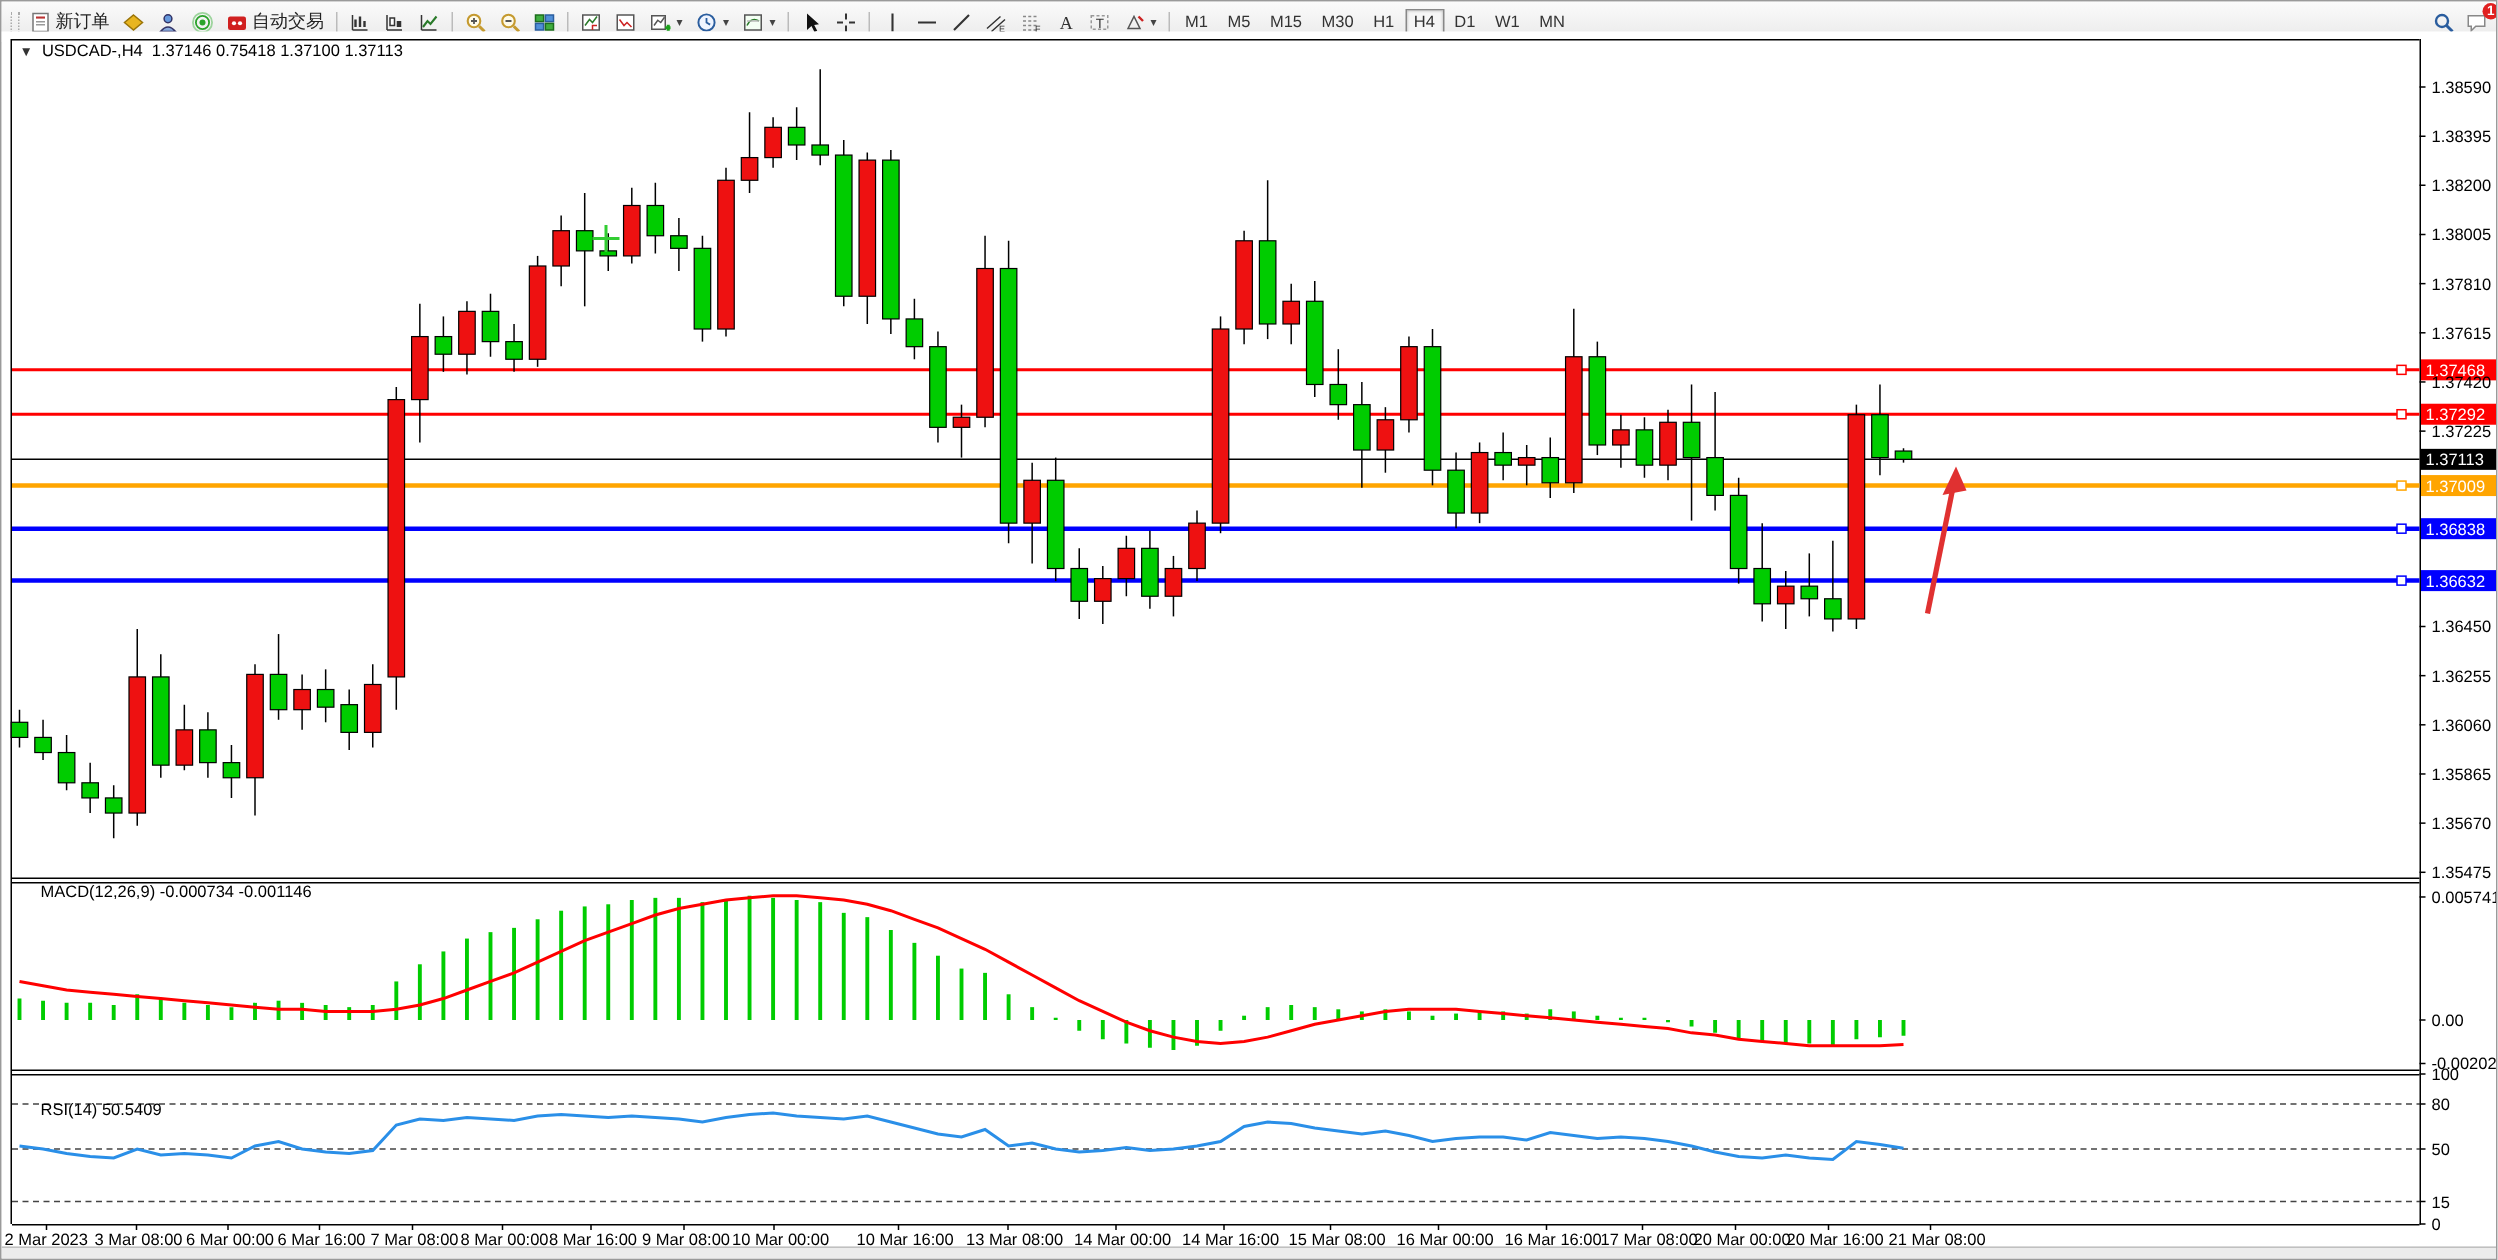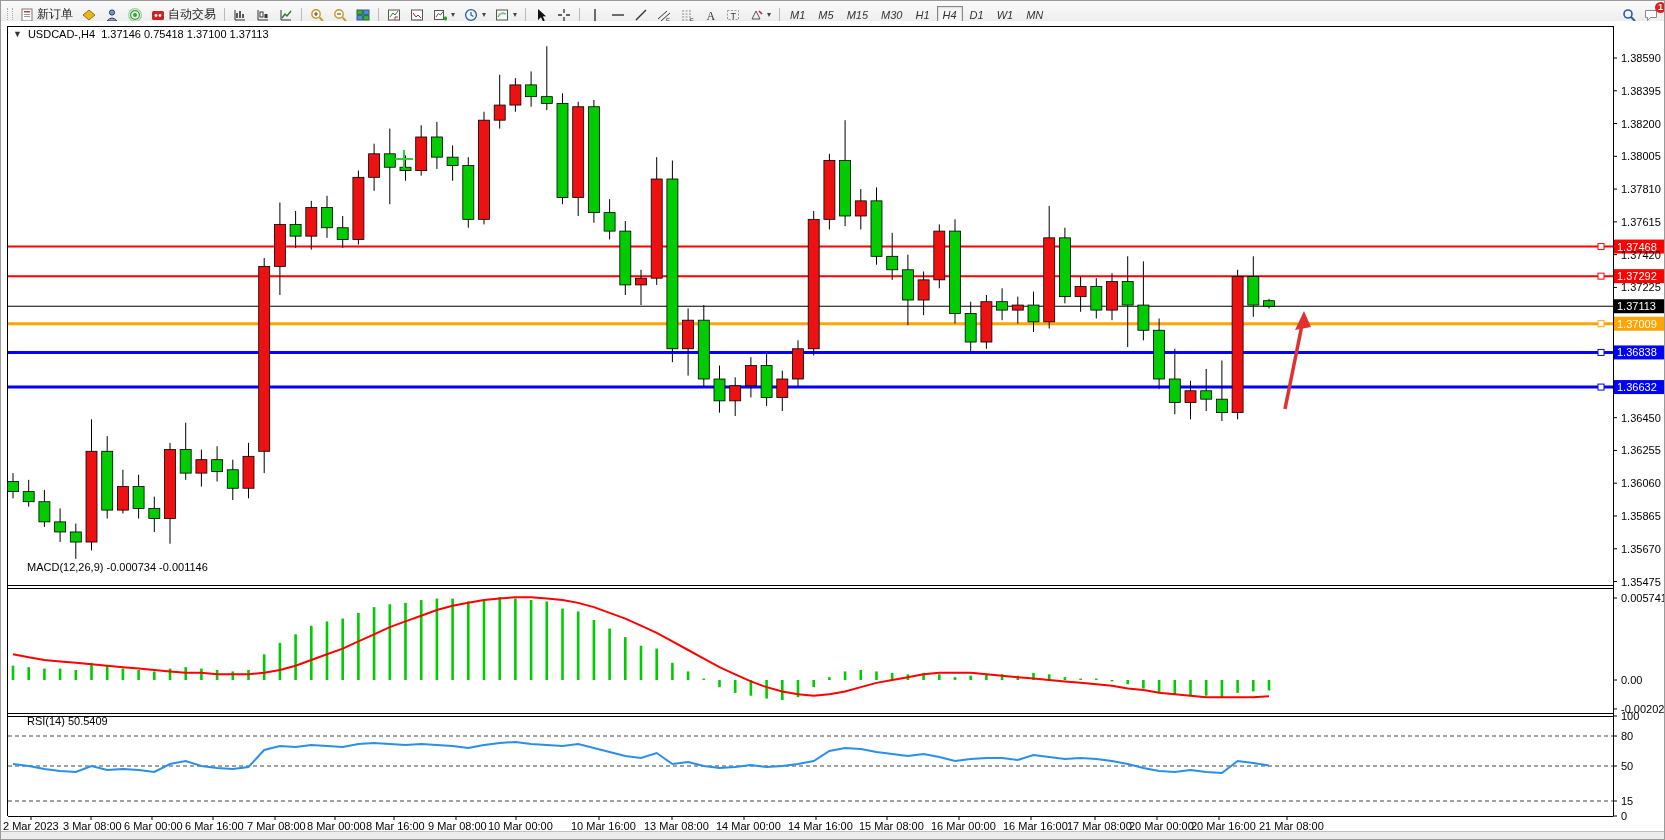--- a/index.html
+++ b/index.html
@@ -3,32 +3,32 @@
 <meta charset="utf-8">
 <style>
   html,body{margin:0;padding:0;background:#d8d8d8;font-family:"Liberation Sans",sans-serif;}
   #stage{position:relative;width:1665px;height:840px;background:#f0f0f0;overflow:hidden;border:1px solid #9a9a9a;box-sizing:border-box;}
   
   #toolbar{position:absolute;left:0;top:0;width:1665px;height:28px;background:linear-gradient(#fbfbfb,#e9e9e9);border-bottom:1px solid #b5b5b5;display:flex;align-items:center;padding:0 4px;box-sizing:border-box;gap:1px;}
   .tb-btn{display:inline-flex;align-items:center;gap:3px;height:18px;padding:0 3px;border:1px solid transparent;border-radius:2px;font-size:12px;color:#222;cursor:default;white-space:nowrap;}
   .tb-btn svg{display:block;}
   .tb-sep{width:1px;height:14px;background:#bbb;margin:0 3px;flex:none;}
   .tb-grip{width:4px;height:14px;border-left:1px dotted #aaa;border-right:1px dotted #aaa;margin:0 2px;flex:none;}
-  .tf-btn{height:16px;padding:0 5px;font-size:11px;color:#333;border:1px solid transparent;display:inline-flex;align-items:center;font-style:italic;}
+  .tf-btn{height:16px;padding:0 5px;font-size:11px;color:#333;border:1px solid transparent;display:inline-flex;align-items:center;}
   .tf-btn.active{background:#f6f6f6;border:1px solid #888;box-shadow:inset 0 0 2px #aaa;}
   .caret{font-size:8px;color:#444;margin-left:1px;}
   #tb-right{margin-left:auto;display:flex;align-items:center;}
   .badge{position:absolute;top:-4px;right:-5px;background:#e02020;color:#fff;border-radius:50%;width:11px;height:11px;font-size:9px;line-height:11px;text-align:center;font-weight:bold;}
   
   #chart{position:absolute;left:0;top:20px;width:1665px;height:810px;background:#ffffff;}
   #chart-svg{position:absolute;left:0;top:0;}
   .ovl{position:absolute;font-size:11px;color:#000;white-space:nowrap;}
   #chart-title{left:12px;top:7px;display:flex;gap:6px;align-items:center;}
-  #macd-label{left:26px;top:540px;}
-  #rsi-label{left:26px;top:694px;}
+  #macd-label{left:26px;top:568px;}
+  #rsi-label{left:26px;top:713px;}
   .tri{font-size:9px;color:#333;}
   #bottom-strip{position:absolute;left:0;top:830px;width:1665px;height:10px;background:#ececec;border-top:1px solid #c0c0c0;}
 </style>
 </head>
 <body>
 
 <div id="stage">
 
   <div id="toolbar">
       <span class="tb-grip"></span>

